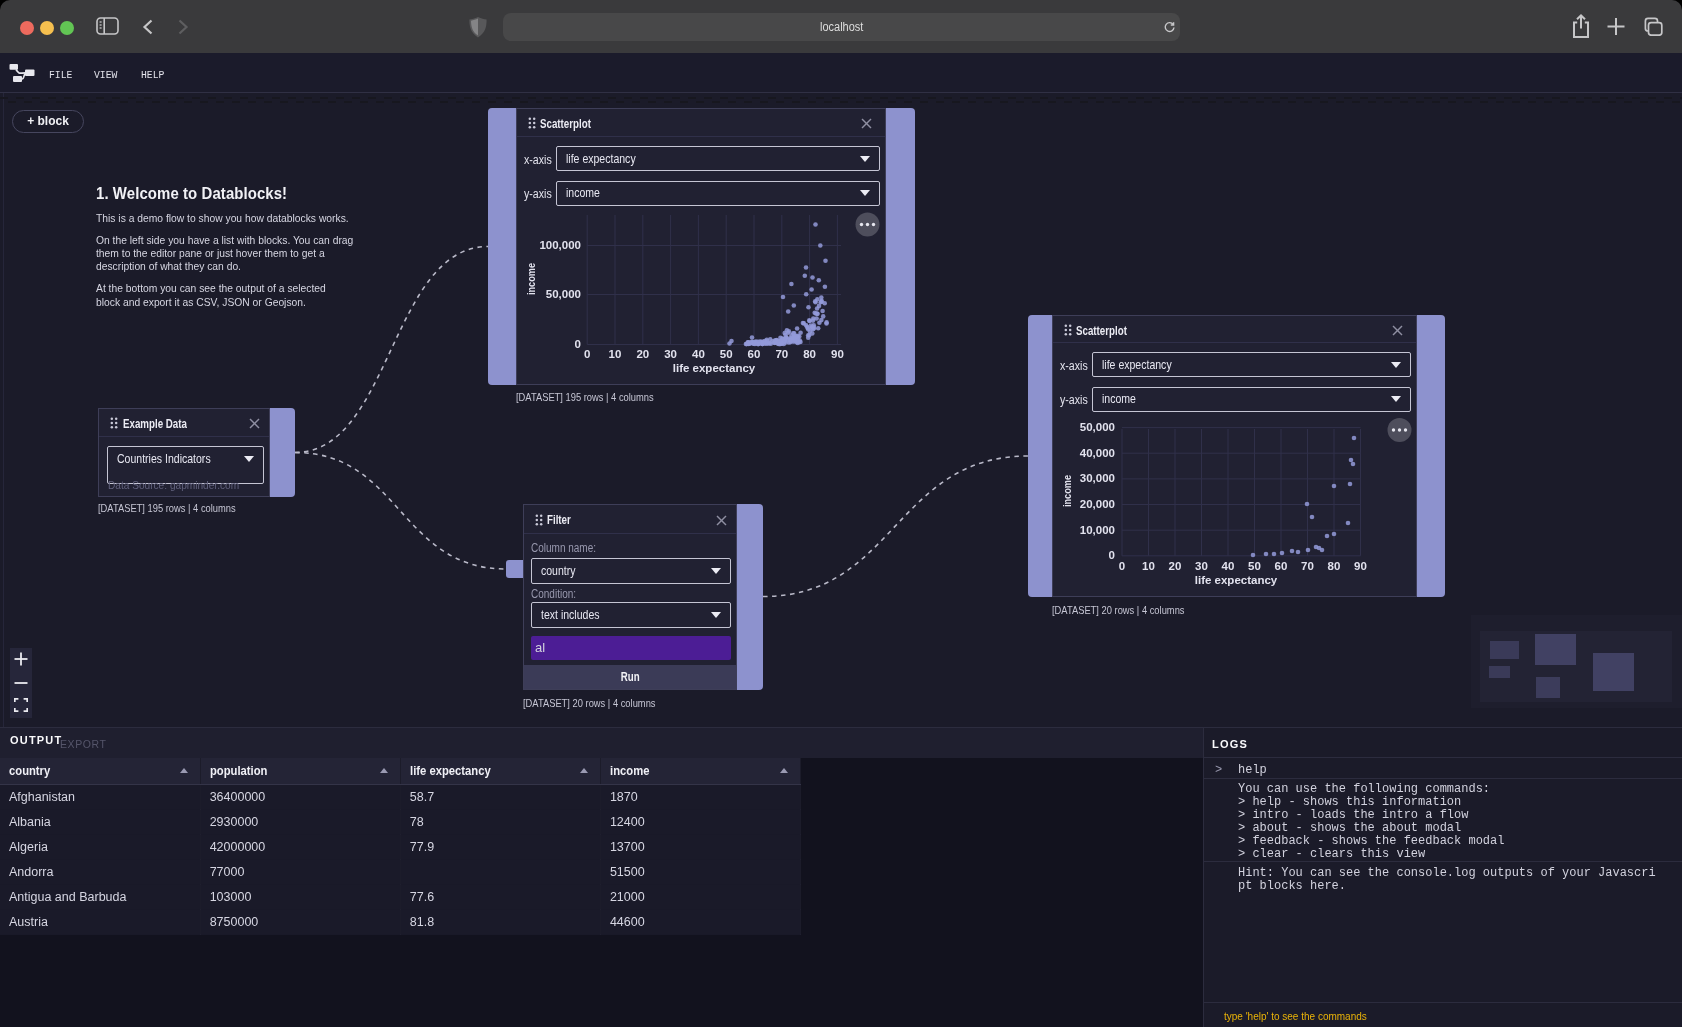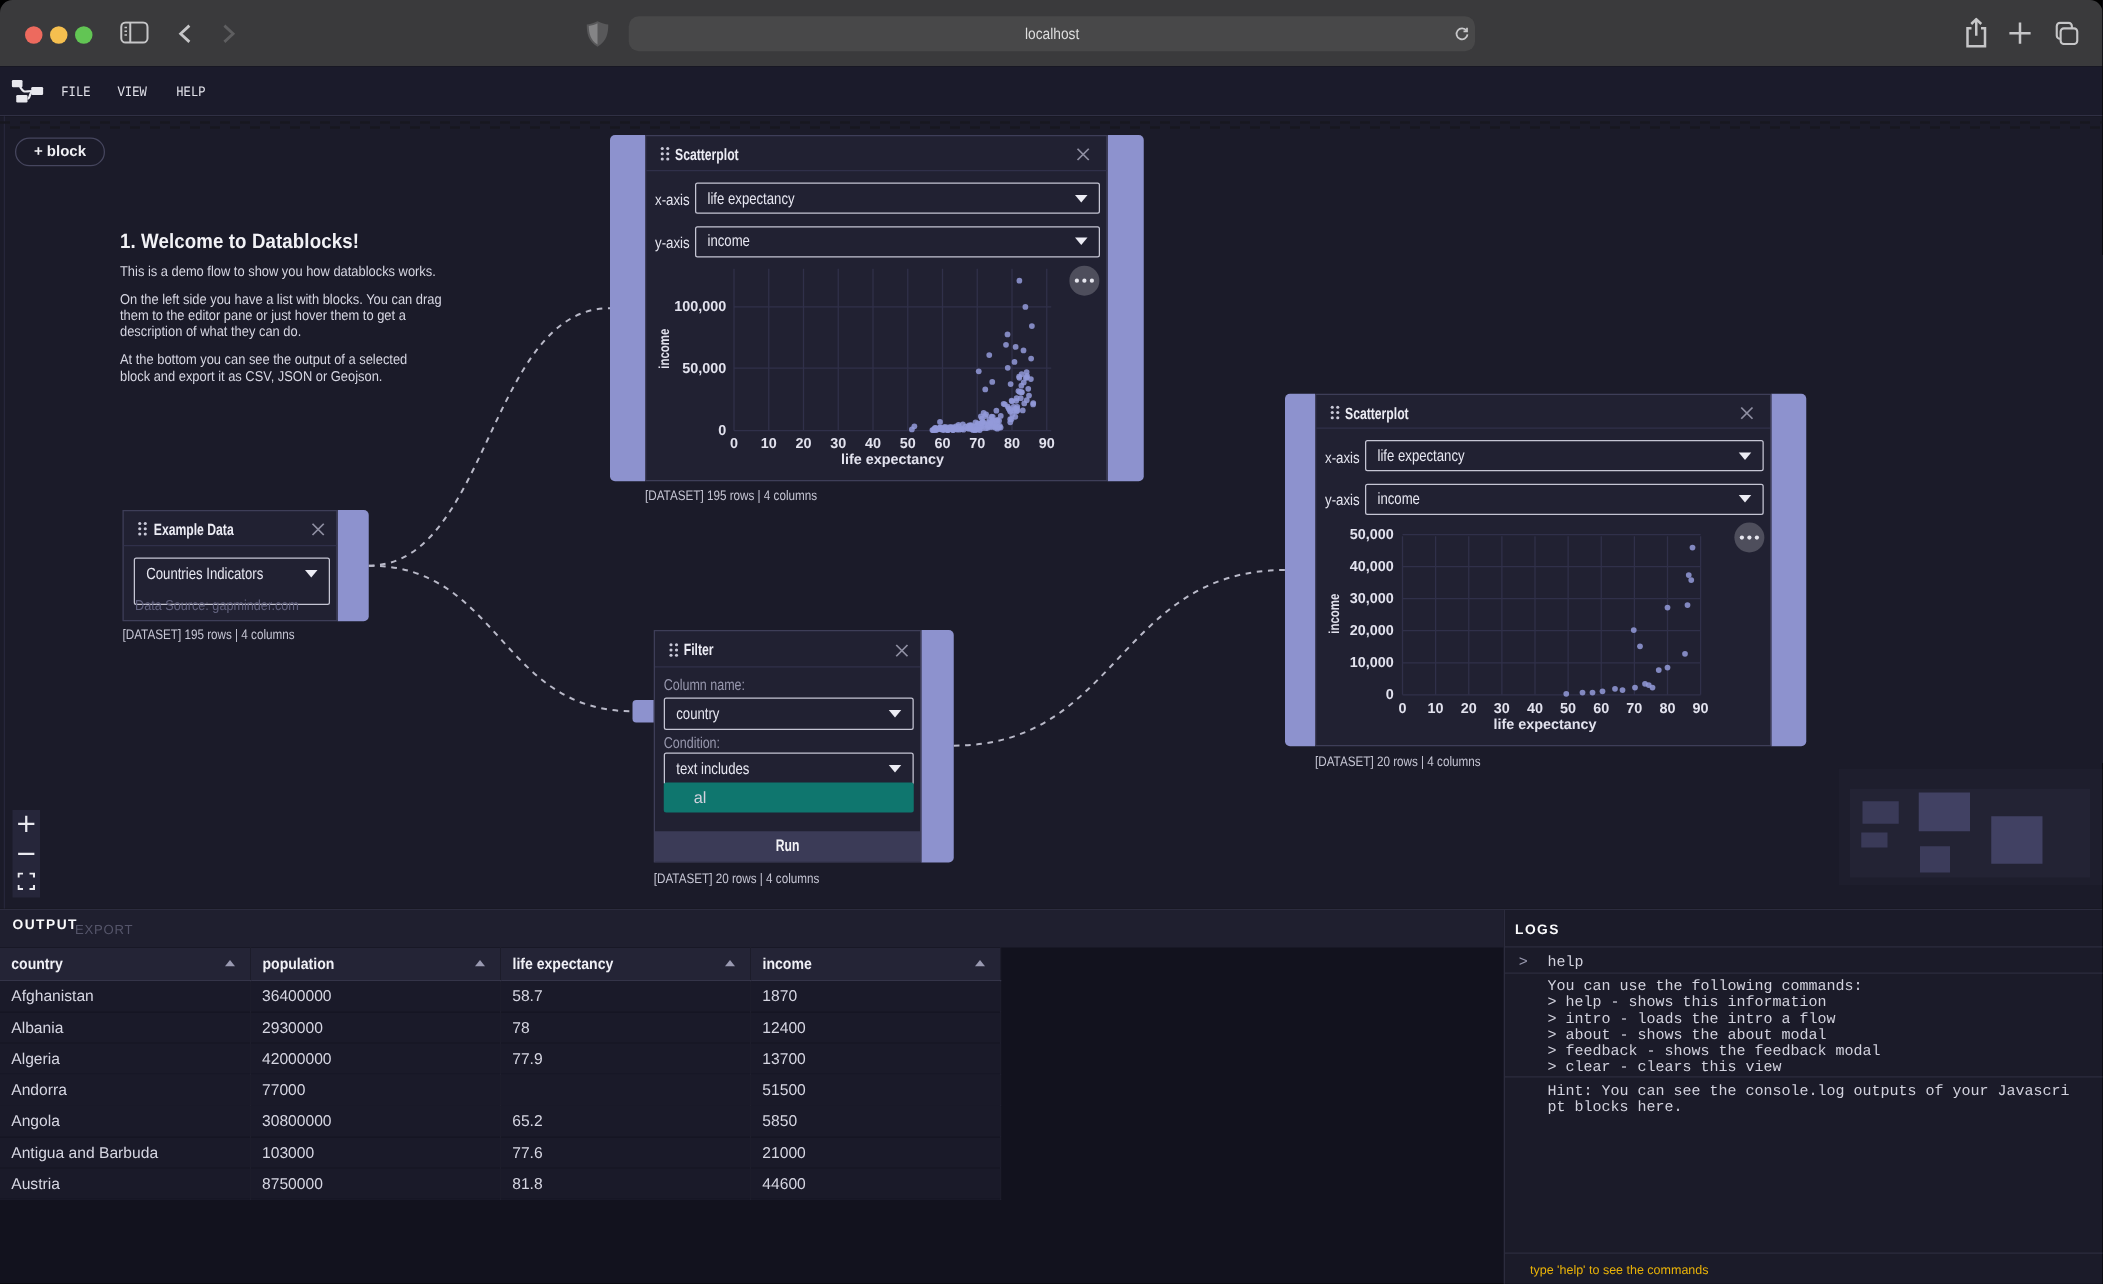--- a/index.html
+++ b/index.html
@@ -240,21 +240,21 @@
    <div class="flabel" style="left:7px;top:36px">Column name:</div>
    <div class="sel" style="left:7px;top:52.5px;width:200px;height:26px">
           <span>country</span>
           <div class="caret"></div>
         </div>
    <div class="flabel" style="left:7px;top:81.5px">Condition:</div>
    <div class="sel" style="left:7px;top:96.5px;width:200px;height:26px">
           <span>text includes</span>
           <div class="caret"></div>
         </div>
-   <div class="abs" style="left:7px;top:121px;width:200px;height:24px;background:#0f766e;border-radius:2px;color:#d2d2de;font-size:13px;padding:4px 0 0 24px">al</div>
+   <div class="abs" style="left:7px;top:131px;width:200px;height:24px;background:#4c1d95;border-radius:2px;color:#d2d2de;font-size:13px;padding:4px 0 0 4px">al</div>
    <div class="abs" style="left:0;bottom:0;width:212px;height:24px;background:#3b3b57;color:#f2f2f6;font-weight:bold;font-size:13.5px;text-align:center;line-height:24px"><span style="display:inline-block;transform:scaleX(0.72)">Run</span></div>
  </div>
  <div class="dslabel" style="left:523px;top:603.5px">[DATASET] 20 rows | 4 columns</div>
 
  <div class="strip" style="left:1028px;top:222px;width:24px;height:282px;border-radius:4px 0 0 4px"></div>
  <div class="strip" style="left:1417px;top:222px;width:28px;height:282px;border-radius:0 4px 4px 0"></div>
  <div class="node" style="left:1052px;top:222px;width:365px;height:282px">
    <div class="nhead" style="height:27px">
           <svg class="dots" style="left:11px" width="8" height="12" viewBox="0 0 8 12">
             <g fill="#c9c9d8">
@@ -644,26 +644,20 @@
             <td>77.9</td>
             <td>13700</td>
           </tr>
           <tr>
             <td>Andorra</td>
             <td>77000</td>
             <td></td>
             <td>51500</td>
           </tr>
           <tr>
-            <td>Angola</td>
-            <td>30800000</td>
-            <td>65.2</td>
-            <td>5850</td>
-          </tr>
-          <tr>
             <td>Antigua and Barbuda</td>
             <td>103000</td>
             <td>77.6</td>
             <td>21000</td>
           </tr>
           <tr>
             <td>Austria</td>
             <td>8750000</td>
             <td>81.8</td>
             <td>44600</td>

